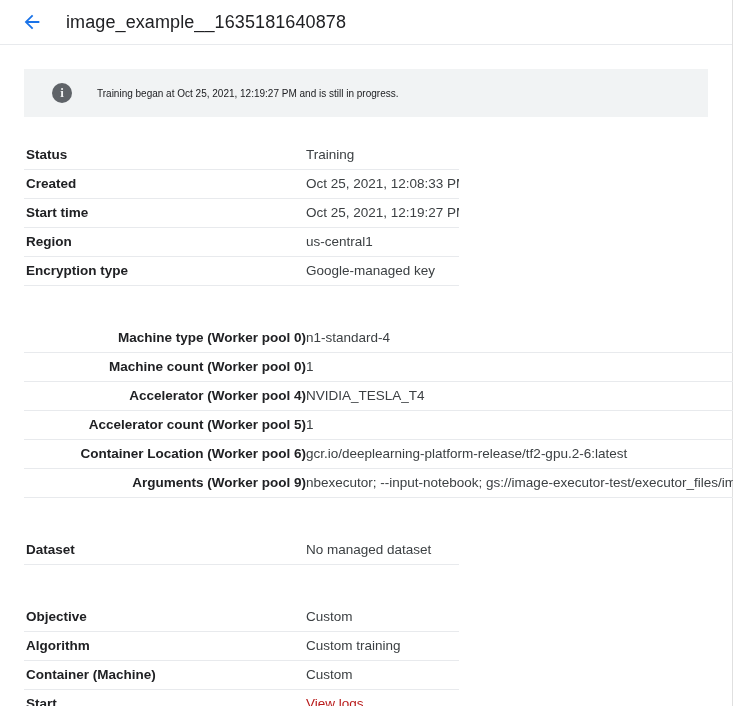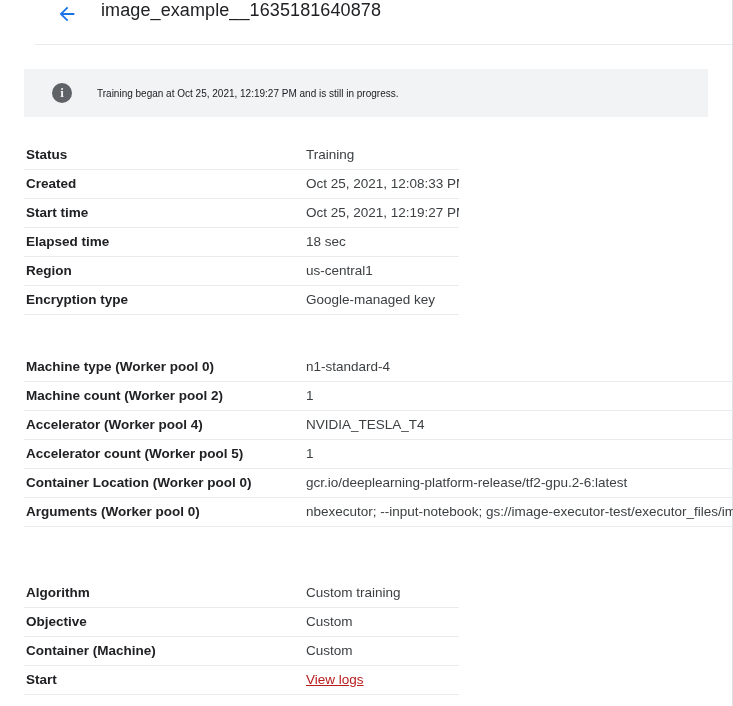--- a/index.html
+++ b/index.html
@@ -18,26 +18,25 @@
     position: relative;
     width: 733px;
     height: 706px;
     box-sizing: border-box;
     border-right: 1px solid #e0e0e0;
   }
 
   
   .header {
     display: flex;
-    align-items: flex-start;
+    align-items: center;
     height: 45px;
     padding: 0 0 0 18px;
     border-bottom: 1px solid #e8eaed;
     box-sizing: border-box;
-    margin-left: 35px;
   }
   .back-btn {
     width: 28px;
     height: 28px;
     display: flex;
     align-items: center;
     justify-content: center;
     cursor: pointer;
     flex: none;
   }
@@ -102,21 +101,21 @@
     line-height: 16px;
     white-space: nowrap;
     overflow: hidden;
   }
   table.kv td.k {
     width: 280px;
     font-weight: bold;
     color: #202124;
     padding-left: 2px;
   }
-  table.kv.wide td.k { width: 280px; }
+  table.kv.wide td.k { width: 280px; text-align: right; }
   table.kv td.v {
     color: #3c4043;
     padding-left: 0;
   }
   .spacer-14 { height: 14px; }
   .link {
     color: #b91c1c;
     text-decoration: underline;
     cursor: pointer;
   }
@@ -158,80 +157,84 @@
           </tr>
           <tr>
             <td class="k">Created</td>
             <td class="v">Oct 25, 2021, 12:08:33 PM</td>
           </tr>
           <tr>
             <td class="k">Start time</td>
             <td class="v">Oct 25, 2021, 12:19:27 PM</td>
           </tr>
           <tr>
-            <td class="k">Elapsed time</td>
-            <td class="v">18 sec</td>
-          </tr>
-          <tr>
             <td class="k">Region</td>
             <td class="v">us-central1</td>
           </tr>
           <tr>
             <td class="k">Encryption type</td>
             <td class="v">Google-managed key</td>
           </tr>
         </tbody>
       </table>
     </div>
 
     <div class="spacer-14"></div>
 
     <table class="kv wide">
       <tbody>
         <tr>
           <td class="k">Machine type (Worker pool 0)</td>
           <td class="v">n1-standard-4</td>
         </tr>
         <tr>
-          <td class="k">Machine count (Worker pool 2)</td>
+          <td class="k">Machine count (Worker pool 0)</td>
           <td class="v">1</td>
         </tr>
         <tr>
           <td class="k">Accelerator (Worker pool 4)</td>
           <td class="v">NVIDIA_TESLA_T4</td>
         </tr>
         <tr>
           <td class="k">Accelerator count (Worker pool 5)</td>
           <td class="v">1</td>
         </tr>
         <tr>
-          <td class="k">Container Location (Worker pool 0)</td>
+          <td class="k">Container Location (Worker pool 6)</td>
           <td class="v">gcr.io/deeplearning-platform-release/tf2-gpu.2-6:latest</td>
         </tr>
         <tr>
-          <td class="k">Arguments (Worker pool 0)</td>
+          <td class="k">Arguments (Worker pool 9)</td>
           <td class="v">nbexecutor; --input-notebook; gs://image-executor-test/executor_files/imag</td>
         </tr>
       </tbody>
     </table>
 
     <div class="spacer-14"></div>
 
-
-    <div class="spacer-14"></div>
-
     <table class="kv narrow">
       <tbody>
         <tr>
+          <td class="k">Dataset</td>
+          <td class="v">No managed dataset</td>
+        </tr>
+      </tbody>
+    </table>
+
+    <div class="spacer-14"></div>
+
+    <table class="kv narrow">
+      <tbody>
+        <tr>
+          <td class="k">Objective</td>
+          <td class="v">Custom</td>
+        </tr>
+        <tr>
           <td class="k">Algorithm</td>
           <td class="v">Custom training</td>
-        </tr>
-        <tr>
-          <td class="k">Objective</td>
-          <td class="v">Custom</td>
         </tr>
         <tr>
           <td class="k">Container (Machine)</td>
           <td class="v">Custom</td>
         </tr>
         <tr>
           <td class="k">Start</td>
           <td class="v">
             <span class="link">View logs</span>
           </td>

